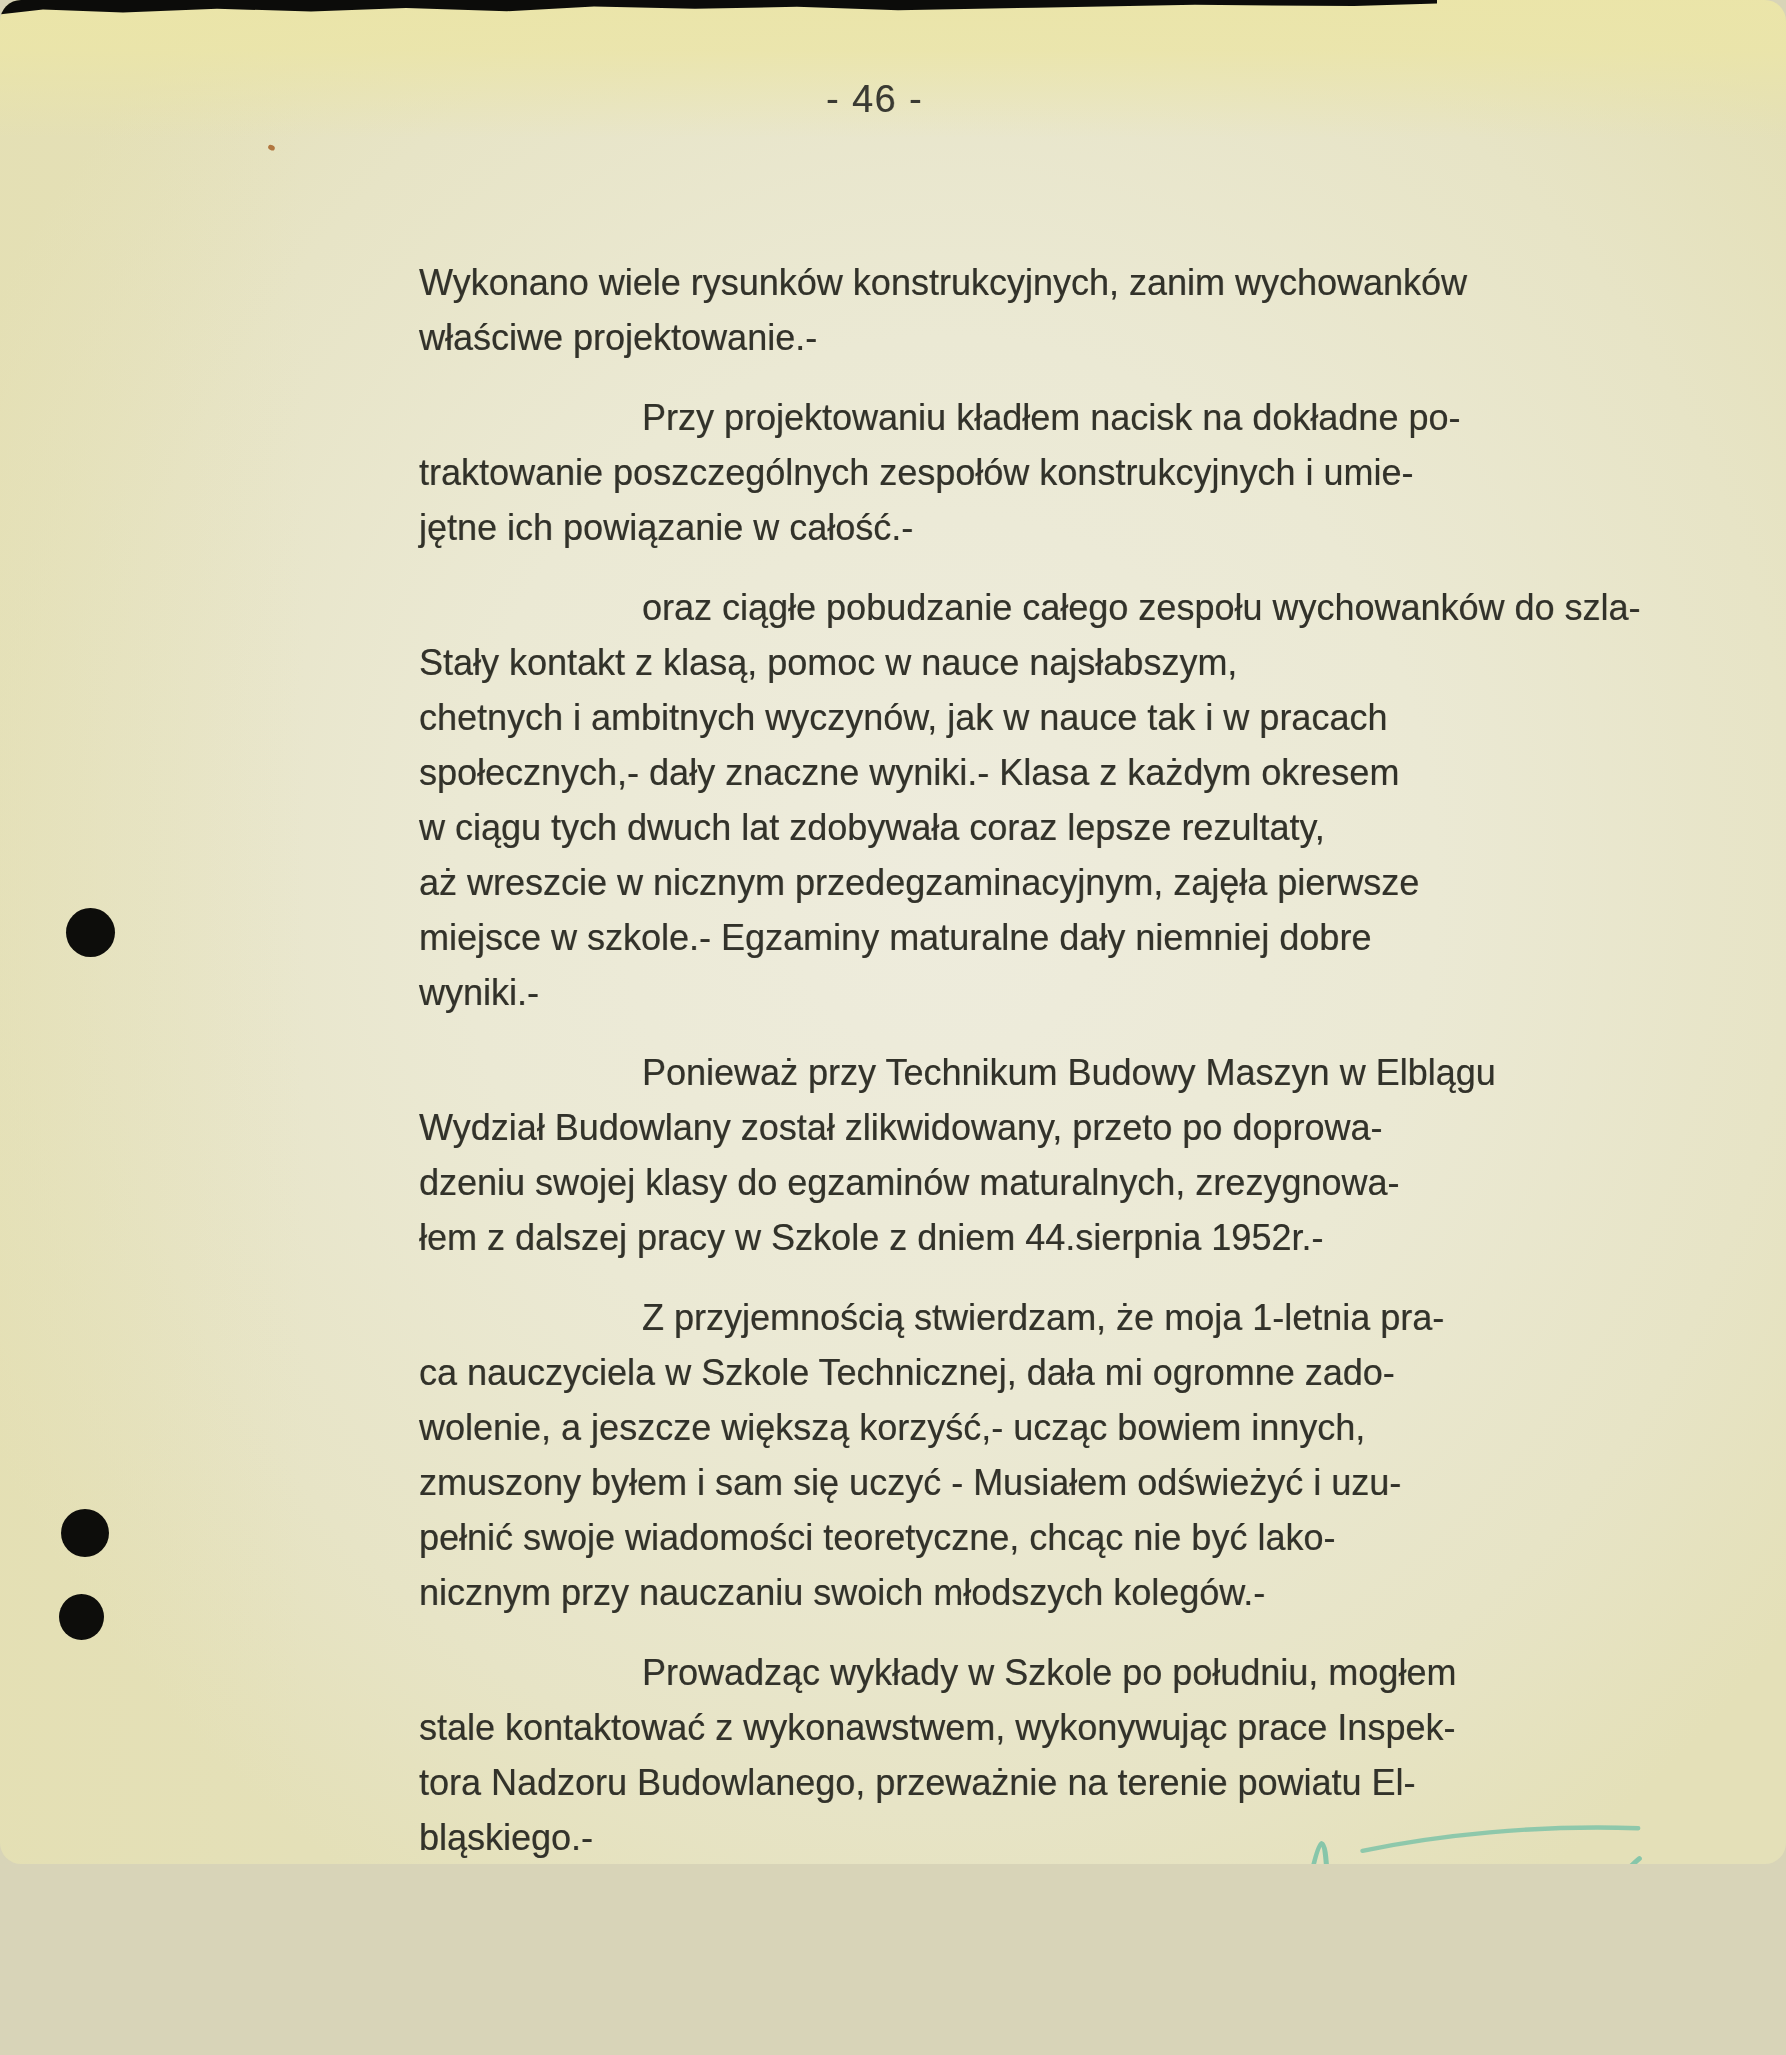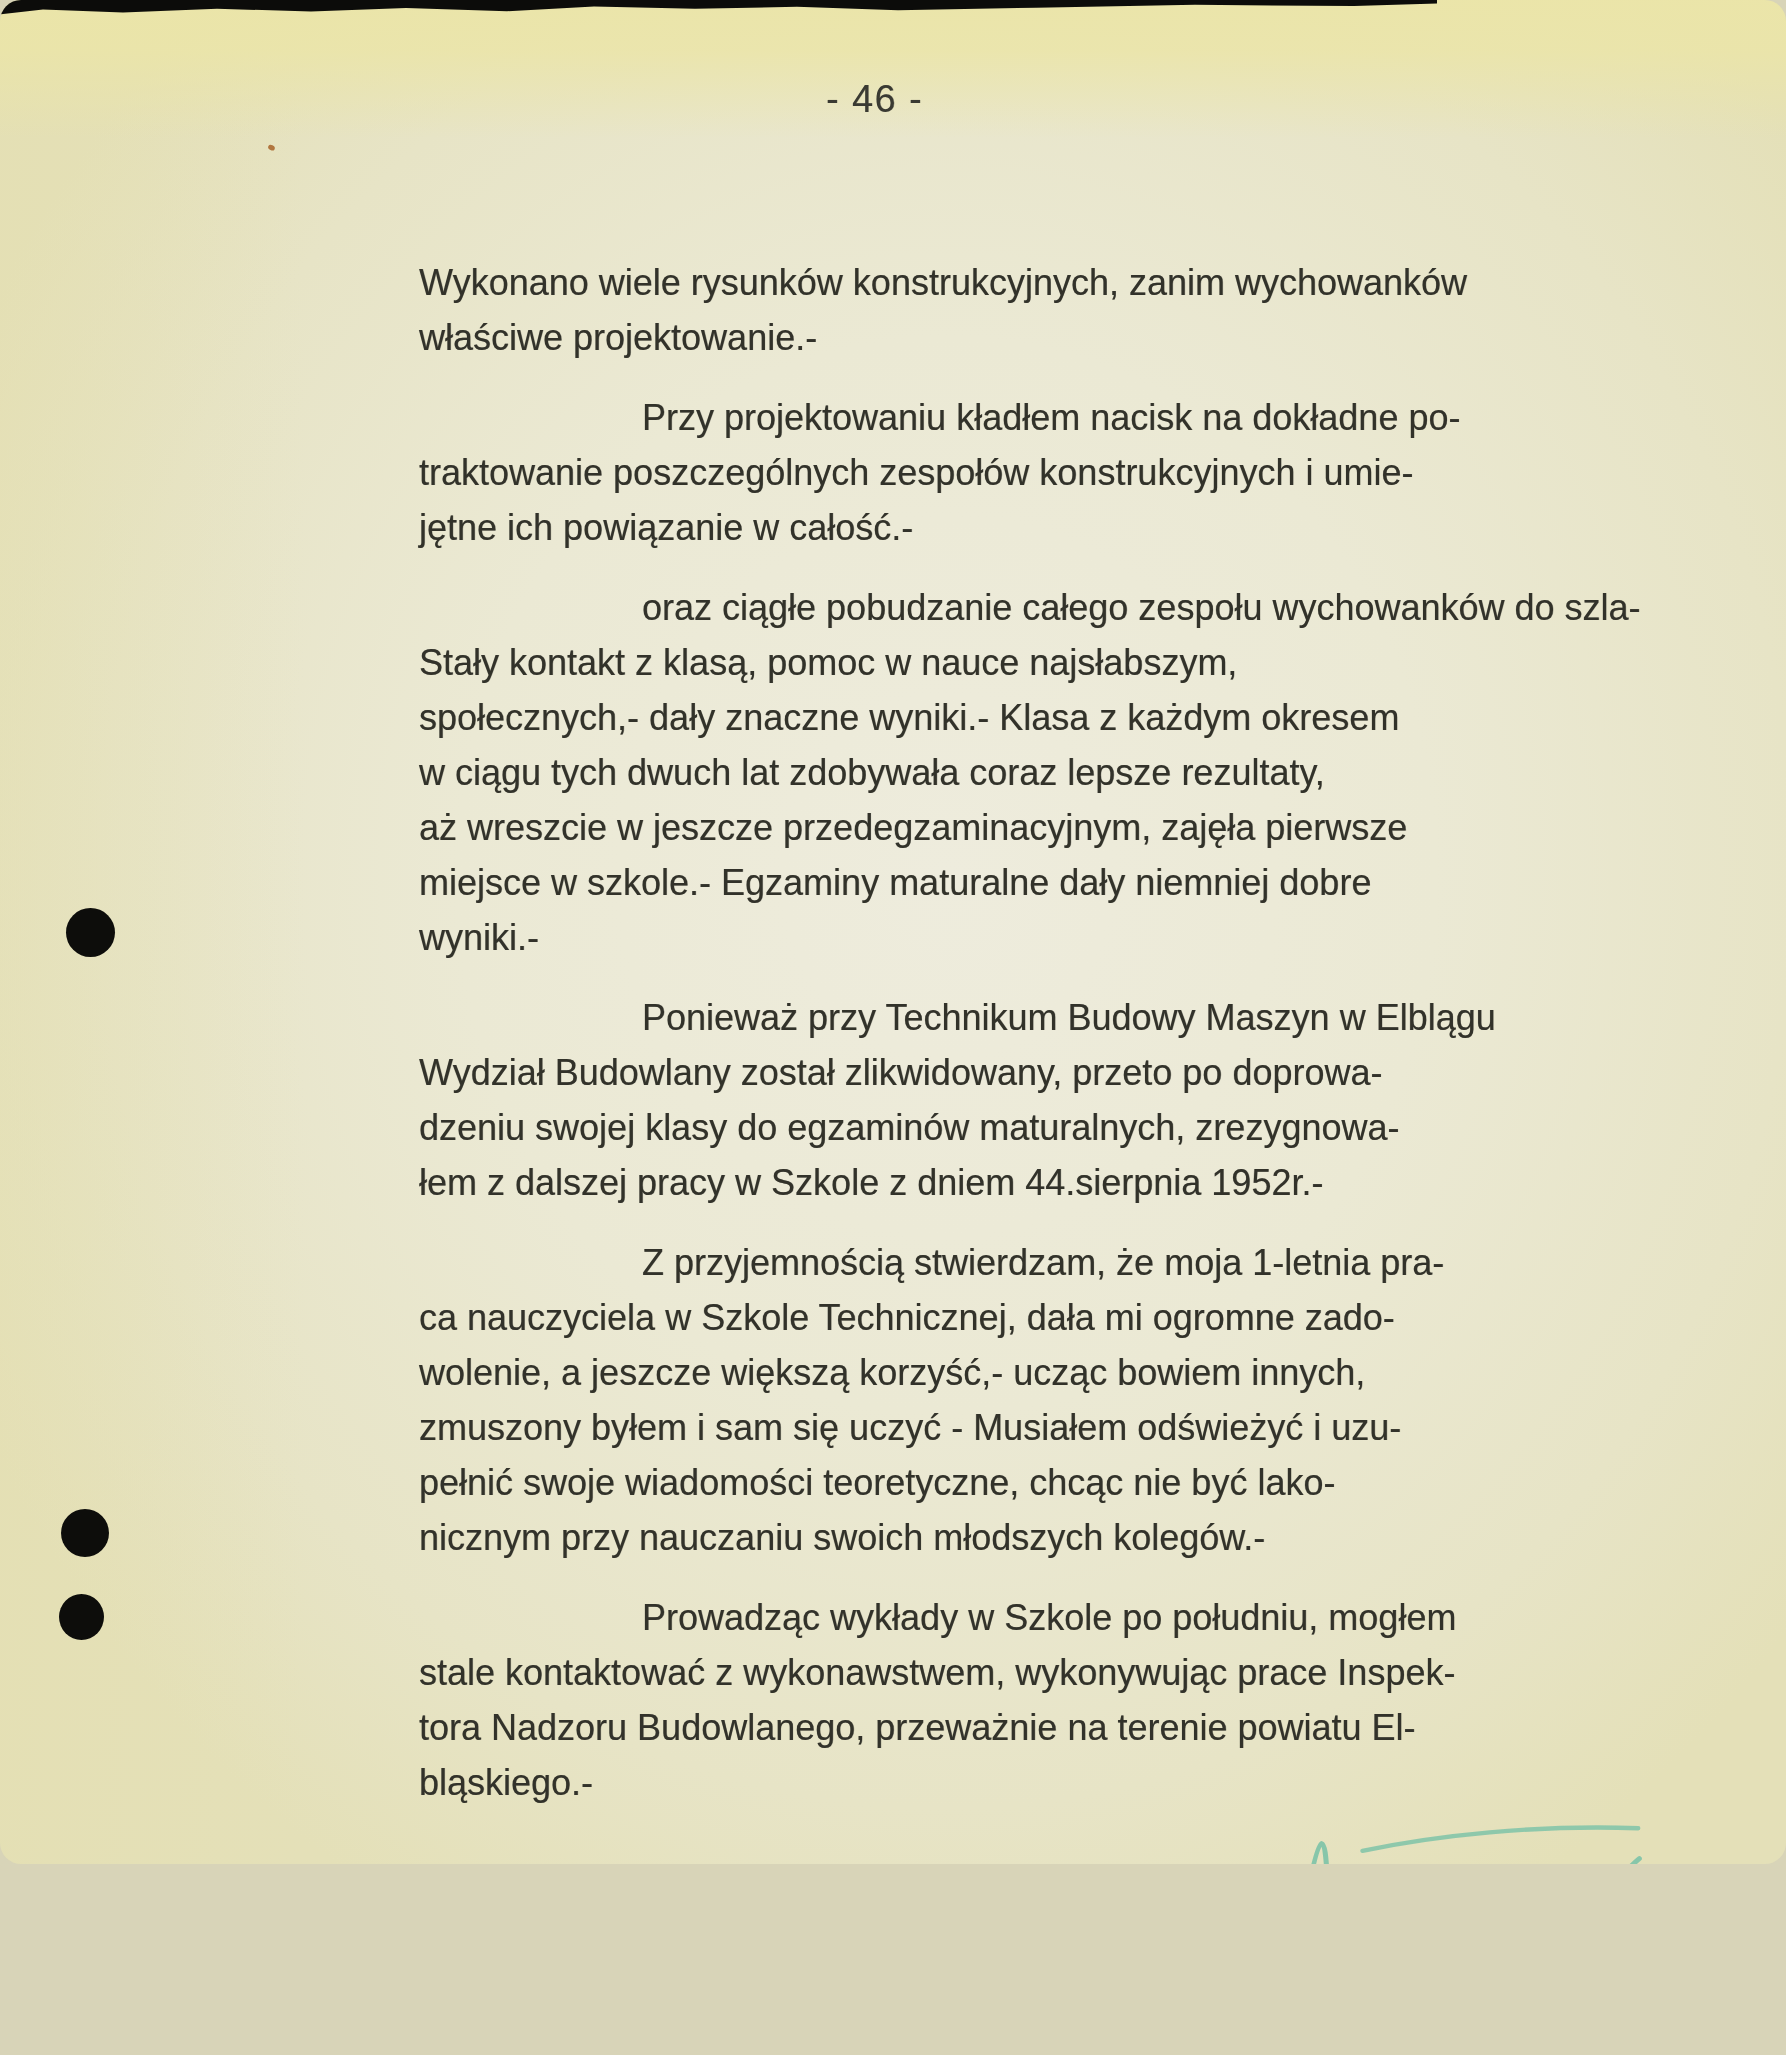--- a/index.html
+++ b/index.html
@@ -62,23 +62,24 @@
 
     <p class="para indent-first">
       <span class="line">Przy projektowaniu kładłem nacisk na dokładne po-</span>
       <span class="line">traktowanie poszczególnych zespołów konstrukcyjnych i umie-</span>
       <span class="line">jętne ich powiązanie w całość.-</span>
     </p>
 
     <p class="para indent-first">
       <span class="line">oraz ciągłe pobudzanie całego zespołu wychowanków do szla-</span>
       <span class="line">Stały kontakt z klasą, pomoc w nauce najsłabszym,</span>
+      <span class="line">chetnych i ambitnych wyczynów, jak w nauce tak i w pracach</span>
       <span class="line">społecznych,- dały znaczne wyniki.- Klasa z każdym okresem</span>
       <span class="line">w ciągu tych dwuch lat zdobywała coraz lepsze rezultaty,</span>
-      <span class="line">aż wreszcie w jeszcze przedegzaminacyjnym, zajęła pierwsze</span>
+      <span class="line">aż wreszcie w nicznym przedegzaminacyjnym, zajęła pierwsze</span>
       <span class="line">miejsce w szkole.- Egzaminy maturalne dały niemniej dobre</span>
       <span class="line">wyniki.-</span>
     </p>
 
     <p class="para indent-first">
       <span class="line">Ponieważ przy Technikum Budowy Maszyn w Elblągu</span>
       <span class="line">Wydział Budowlany został zlikwidowany, przeto po doprowa-</span>
       <span class="line">dzeniu swojej klasy do egzaminów maturalnych, zrezygnowa-</span>
       <span class="line">łem z dalszej pracy w Szkole z dniem 44.sierpnia 1952r.-</span>
     </p>

